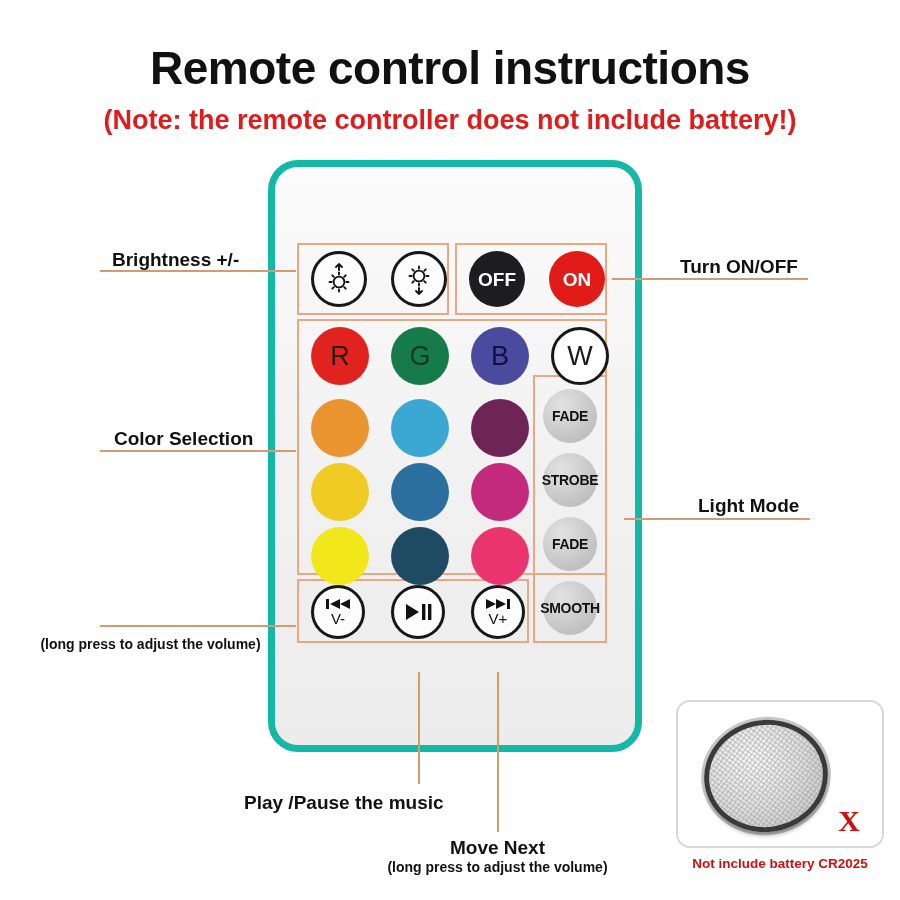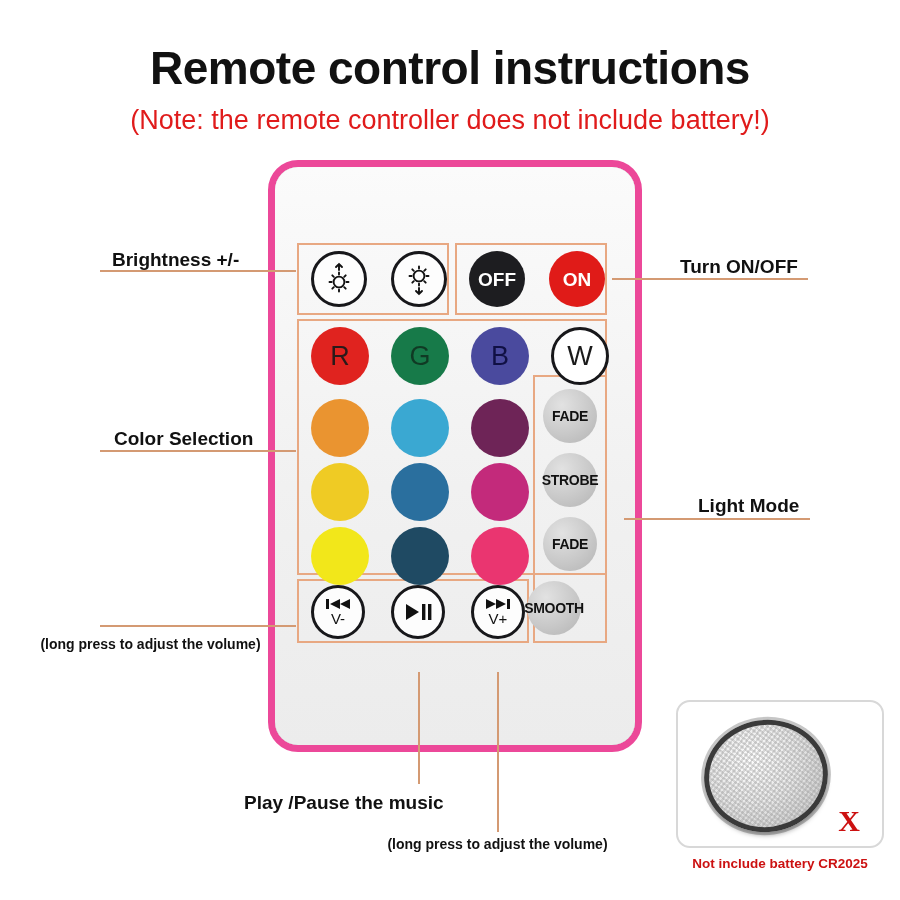--- a/index.html
+++ b/index.html
@@ -14,30 +14,30 @@
   
   .title {
     position: absolute; left: 0; top: 44px; width: 900px;
     text-align: center;
     font-size: 46px; font-weight: 700; color: #111111;
     letter-spacing: -0.5px; line-height: 1.05;
   }
   .subtitle {
     position: absolute; left: 0; top: 106px; width: 900px;
     text-align: center;
-    font-size: 27px; font-weight: 400; color: #e01b1b;
+    font-size: 27px; font-weight: 700; color: #e01b1b;
     line-height: 1.1;
   }
 
   
   .remote {
     position: absolute; left: 268px; top: 160px;
     width: 374px; height: 592px;
     background: #f4f4f4;
-    border: 7px solid #ec4899;
+    border: 7px solid #14b8a6;
     border-radius: 30px;
     box-shadow: 0 0 0 1px #8d8d8d inset;
   }
   .remote-face {
     position:absolute; inset:0;
     background: linear-gradient(180deg,#fbfbfb 0%,#f1f1f1 55%,#ececec 100%);
     border-radius: 23px;
   }
 
   
@@ -189,21 +189,21 @@
 
     <div class="btn mode-btn" style="left:268px; top:222px; width:54px; height:54px;">
       <span>FADE</span>
     </div>
     <div class="btn mode-btn" style="left:268px; top:286px; width:54px; height:54px;">
       <span>STROBE</span>
     </div>
     <div class="btn mode-btn" style="left:268px; top:350px; width:54px; height:54px;">
       <span>FADE</span>
     </div>
-    <div class="btn mode-btn" style="left:252px; top:414px; width:54px; height:54px;align-items:center;">
+    <div class="btn mode-btn" style="left:268px; top:414px; width:54px; height:54px;align-items:center;">
       <span>SMOOTH</span>
     </div>
 
     <div class="btn btn-outline" style="left:36px; top:418px; width:54px; height:54px; flex-direction:column; gap:0;">
       <span style="margin-bottom:-1px;">
         <svg width="28" height="14" viewBox="0 0 28 14">
           <g fill="#111">
             <rect x="2" y="2" width="3" height="10"></rect>
             <polygon points="16,2 16,12 6,7"></polygon>
             <polygon points="26,2 26,12 16,7"></polygon>
@@ -267,20 +267,21 @@
 
   <div class="callout" style="left:698px; top:494px;">
     <div class="main">Light Mode</div>
   </div>
 
   <div class="callout" style="left:244px; top:791px;">
     <div class="main">Play /Pause the music</div>
   </div>
 
   <div class="callout" style="left:360px; top:836px; width:275px; text-align:center;">
+    <div class="main">Move Next</div>
     <div class="sub">(long press to adjust the volume)</div>
   </div>
 
   <div class="battery-box">
     <div class="coin"></div>
     <div class="coin-x">X</div>
   </div>
   <div class="battery-caption">Not include battery CR2025</div>
 
 </div>

